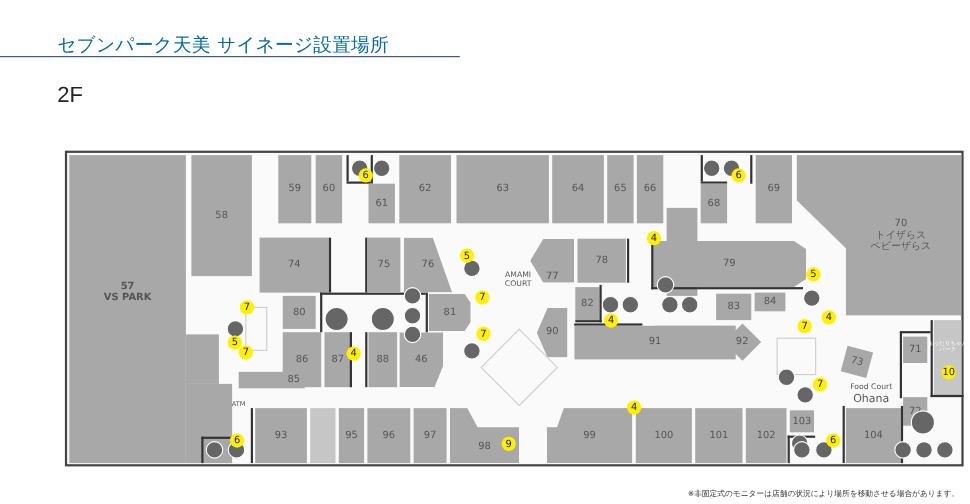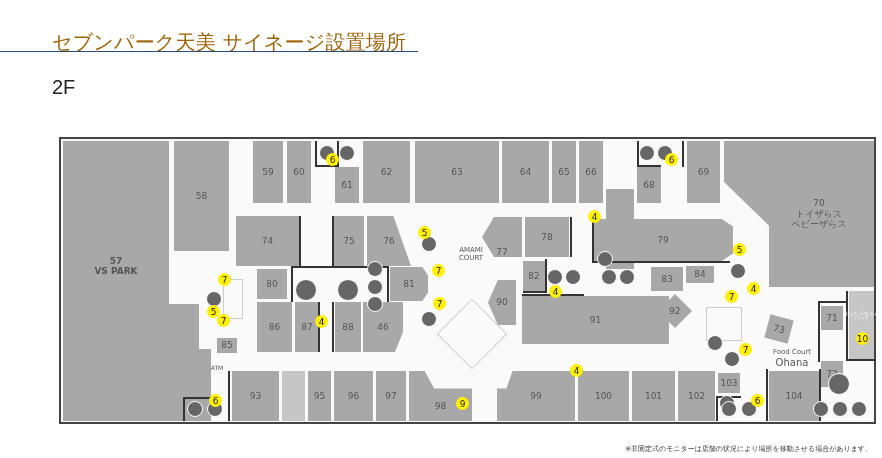--- a/index.html
+++ b/index.html
@@ -1,17 +1,17 @@
 <!DOCTYPE html>
 <html><head>
 <meta charset="utf-8">
 <style>
   html,body{margin:0;padding:0;}
   body{width:882px;height:458px;background:#fff;position:relative;overflow:hidden;font-family:"DejaVu Sans",sans-serif;}
-  .title{position:absolute;left:52px;top:29px;font-size:20px;color:#a16207;letter-spacing:0.2px;}
+  .title{position:absolute;left:52px;top:29px;font-size:17px;color:#0369a1;letter-spacing:0.2px;}
   .title-rule{position:absolute;left:0;top:51px;width:418px;height:1px;background:#2b4a7a;}
   .floor{position:absolute;left:52px;top:76px;font-size:20px;color:#222;font-family:"Liberation Sans",sans-serif;}
   .map{position:absolute;left:59px;top:137px;width:817px;height:287px;background:#fafafa;border:2px solid #444;box-sizing:border-box;}
   .shop{position:absolute;background:#a8a8a8;color:#555;font-size:9px;display:flex;align-items:center;justify-content:center;text-align:center;line-height:1.15;font-family:"DejaVu Sans",sans-serif;}
   .shop.light{background:#c6c6c6;}
   .wall{position:absolute;background:#333;}
   .label{position:absolute;font-size:7px;color:#555;text-align:center;line-height:1.1;font-family:"DejaVu Sans",sans-serif;}
   .pin{position:absolute;width:13px;height:13px;border-radius:50%;background:#ffef00;color:#222;font-size:9px;display:flex;align-items:center;justify-content:center;font-family:"DejaVu Sans",sans-serif;}
   .icon{position:absolute;width:16px;height:16px;border-radius:50%;background:#666;border:1px solid #fff;box-sizing:border-box;}
   .icon.big{width:22px;height:22px;}
@@ -108,21 +108,21 @@
   <div class="shop" style="left:273px;top:77px;width:30px;height:50px;">
       <span>75</span>
     </div>
   <div class="shop" style="left:306px;top:77px;width:44px;height:50px;clip-path:polygon(0 0,60% 0,100% 100%,0 100%);">
       <span>76</span>
     </div>
   <div class="wall" style="left:326px;top:127px;width:2px;height:36px;"></div>
   <div class="shop" style="left:329px;top:128px;width:38px;height:34px;clip-path:polygon(0 0,85% 0,100% 25%,100% 75%,85% 100%,0 100%);">
       <span>81</span>
     </div>
-  <div class="shop" style="left:156px;top:199px;width:20px;height:15px;">
+  <div class="shop" style="left:156px;top:199px;width:20px;height:15px;padding-left:40px;">
       <span>85</span>
     </div>
 
   <div class="shop" style="left:421px;top:78px;width:40px;height:40px;clip-path:polygon(30% 0,100% 0,100% 100%,30% 100%,0 50%);align-items:flex-end;">
       <span>77</span>
     </div>
   <div class="shop" style="left:464px;top:78px;width:44px;height:40px;">
       <span>78</span>
     </div>
   <div class="wall" style="left:509px;top:78px;width:2px;height:40px;"></div>
@@ -138,21 +138,21 @@
   <div class="wall" style="left:531px;top:122px;width:138px;height:2px;"></div>
   <div class="shop" style="left:590px;top:128px;width:32px;height:24px;">
       <span>83</span>
     </div>
   <div class="shop" style="left:625px;top:127px;width:28px;height:17px;">
       <span>84</span>
     </div>
   <div class="shop" style="left:427px;top:141px;width:28px;height:45px;clip-path:polygon(35% 0,100% 0,100% 100%,35% 100%,0 50%);">
       <span>90</span>
     </div>
-  <div class="shop" style="left:461px;top:157px;width:147px;height:48px;clip-path:polygon(0 0,50% 0,50% -20%,100% -20%,100% 100%,0 100%);">
+  <div class="shop" style="left:461px;top:157px;width:147px;height:31px;clip-path:polygon(0 0,50% 0,50% -20%,100% -20%,100% 100%,0 100%);">
       <span>91</span>
     </div>
   <div class="wall" style="left:461px;top:155px;width:62px;height:2px;"></div>
   <div class="shop" style="left:602px;top:160px;width:24px;height:24px;transform:rotate(45deg);">
       <span style="transform:rotate(-45deg);">92</span>
     </div>
   <div class="outline" style="left:386px;top:170px;width:50px;height:50px;transform:rotate(45deg);"></div>
   <div class="outline" style="left:645px;top:168px;width:36px;height:34px;"></div>
   <div class="outline" style="left:162px;top:140px;width:20px;height:40px;"></div>
 

